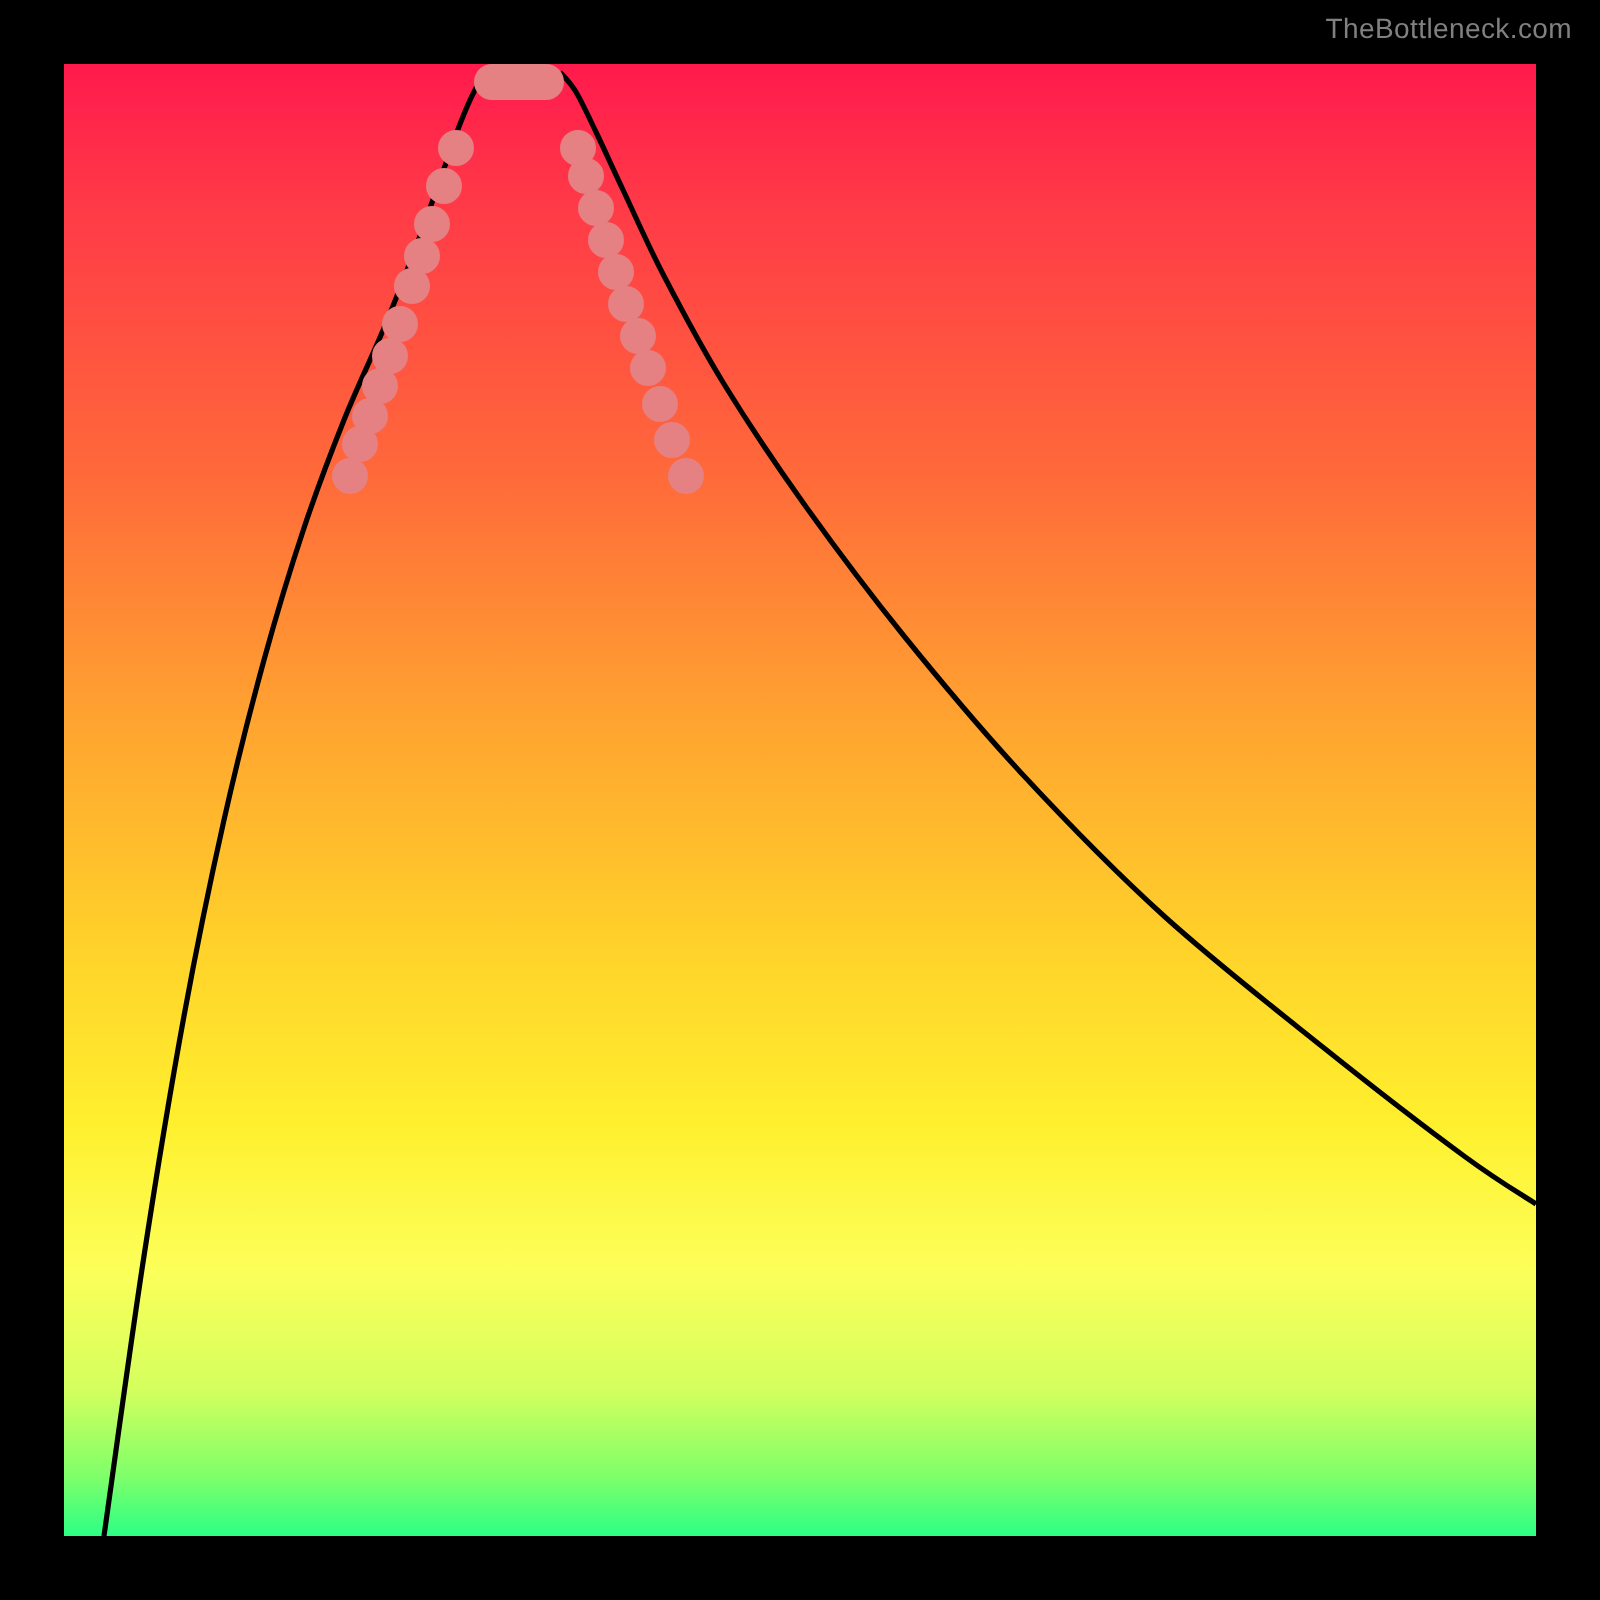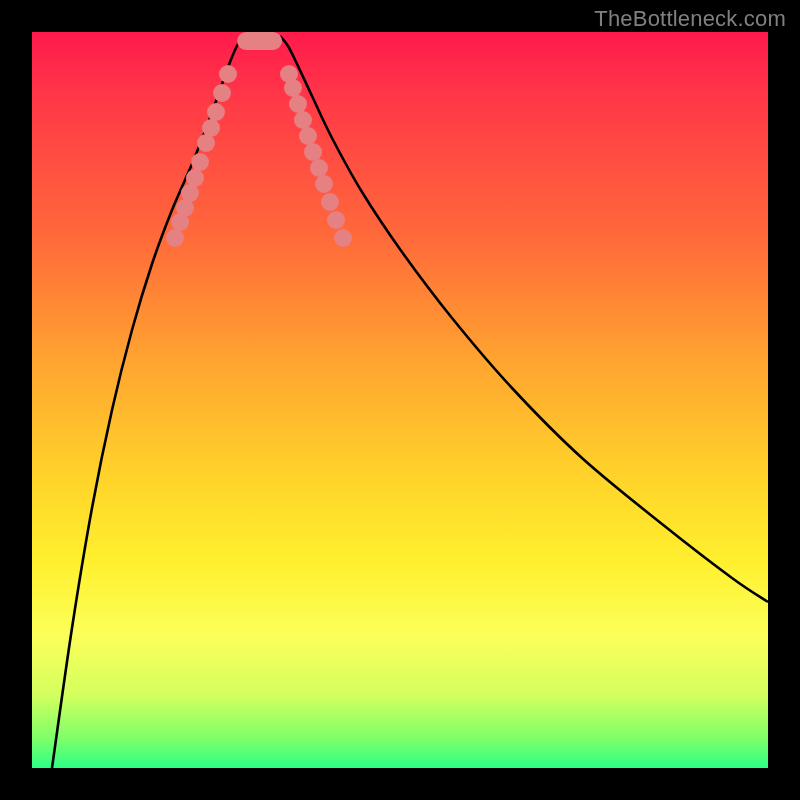--- a/index.html
+++ b/index.html
@@ -38,21 +38,21 @@
       #d4ff5e 90%,
       #7eff6a 96%,
       #2cff85 100%
     );
   }
   .watermark {
     position: absolute;
     top: 6px;
     right: 14px;
     color: #808080;
-    font-size: 22px;
+    font-size: 14px;
     letter-spacing: 0.2px;
     font-weight: 400;
     user-select: none;
   }
   svg.overlay {
     position: absolute;
     left: 0;
     top: 0;
     width: 736px;
     height: 736px;

